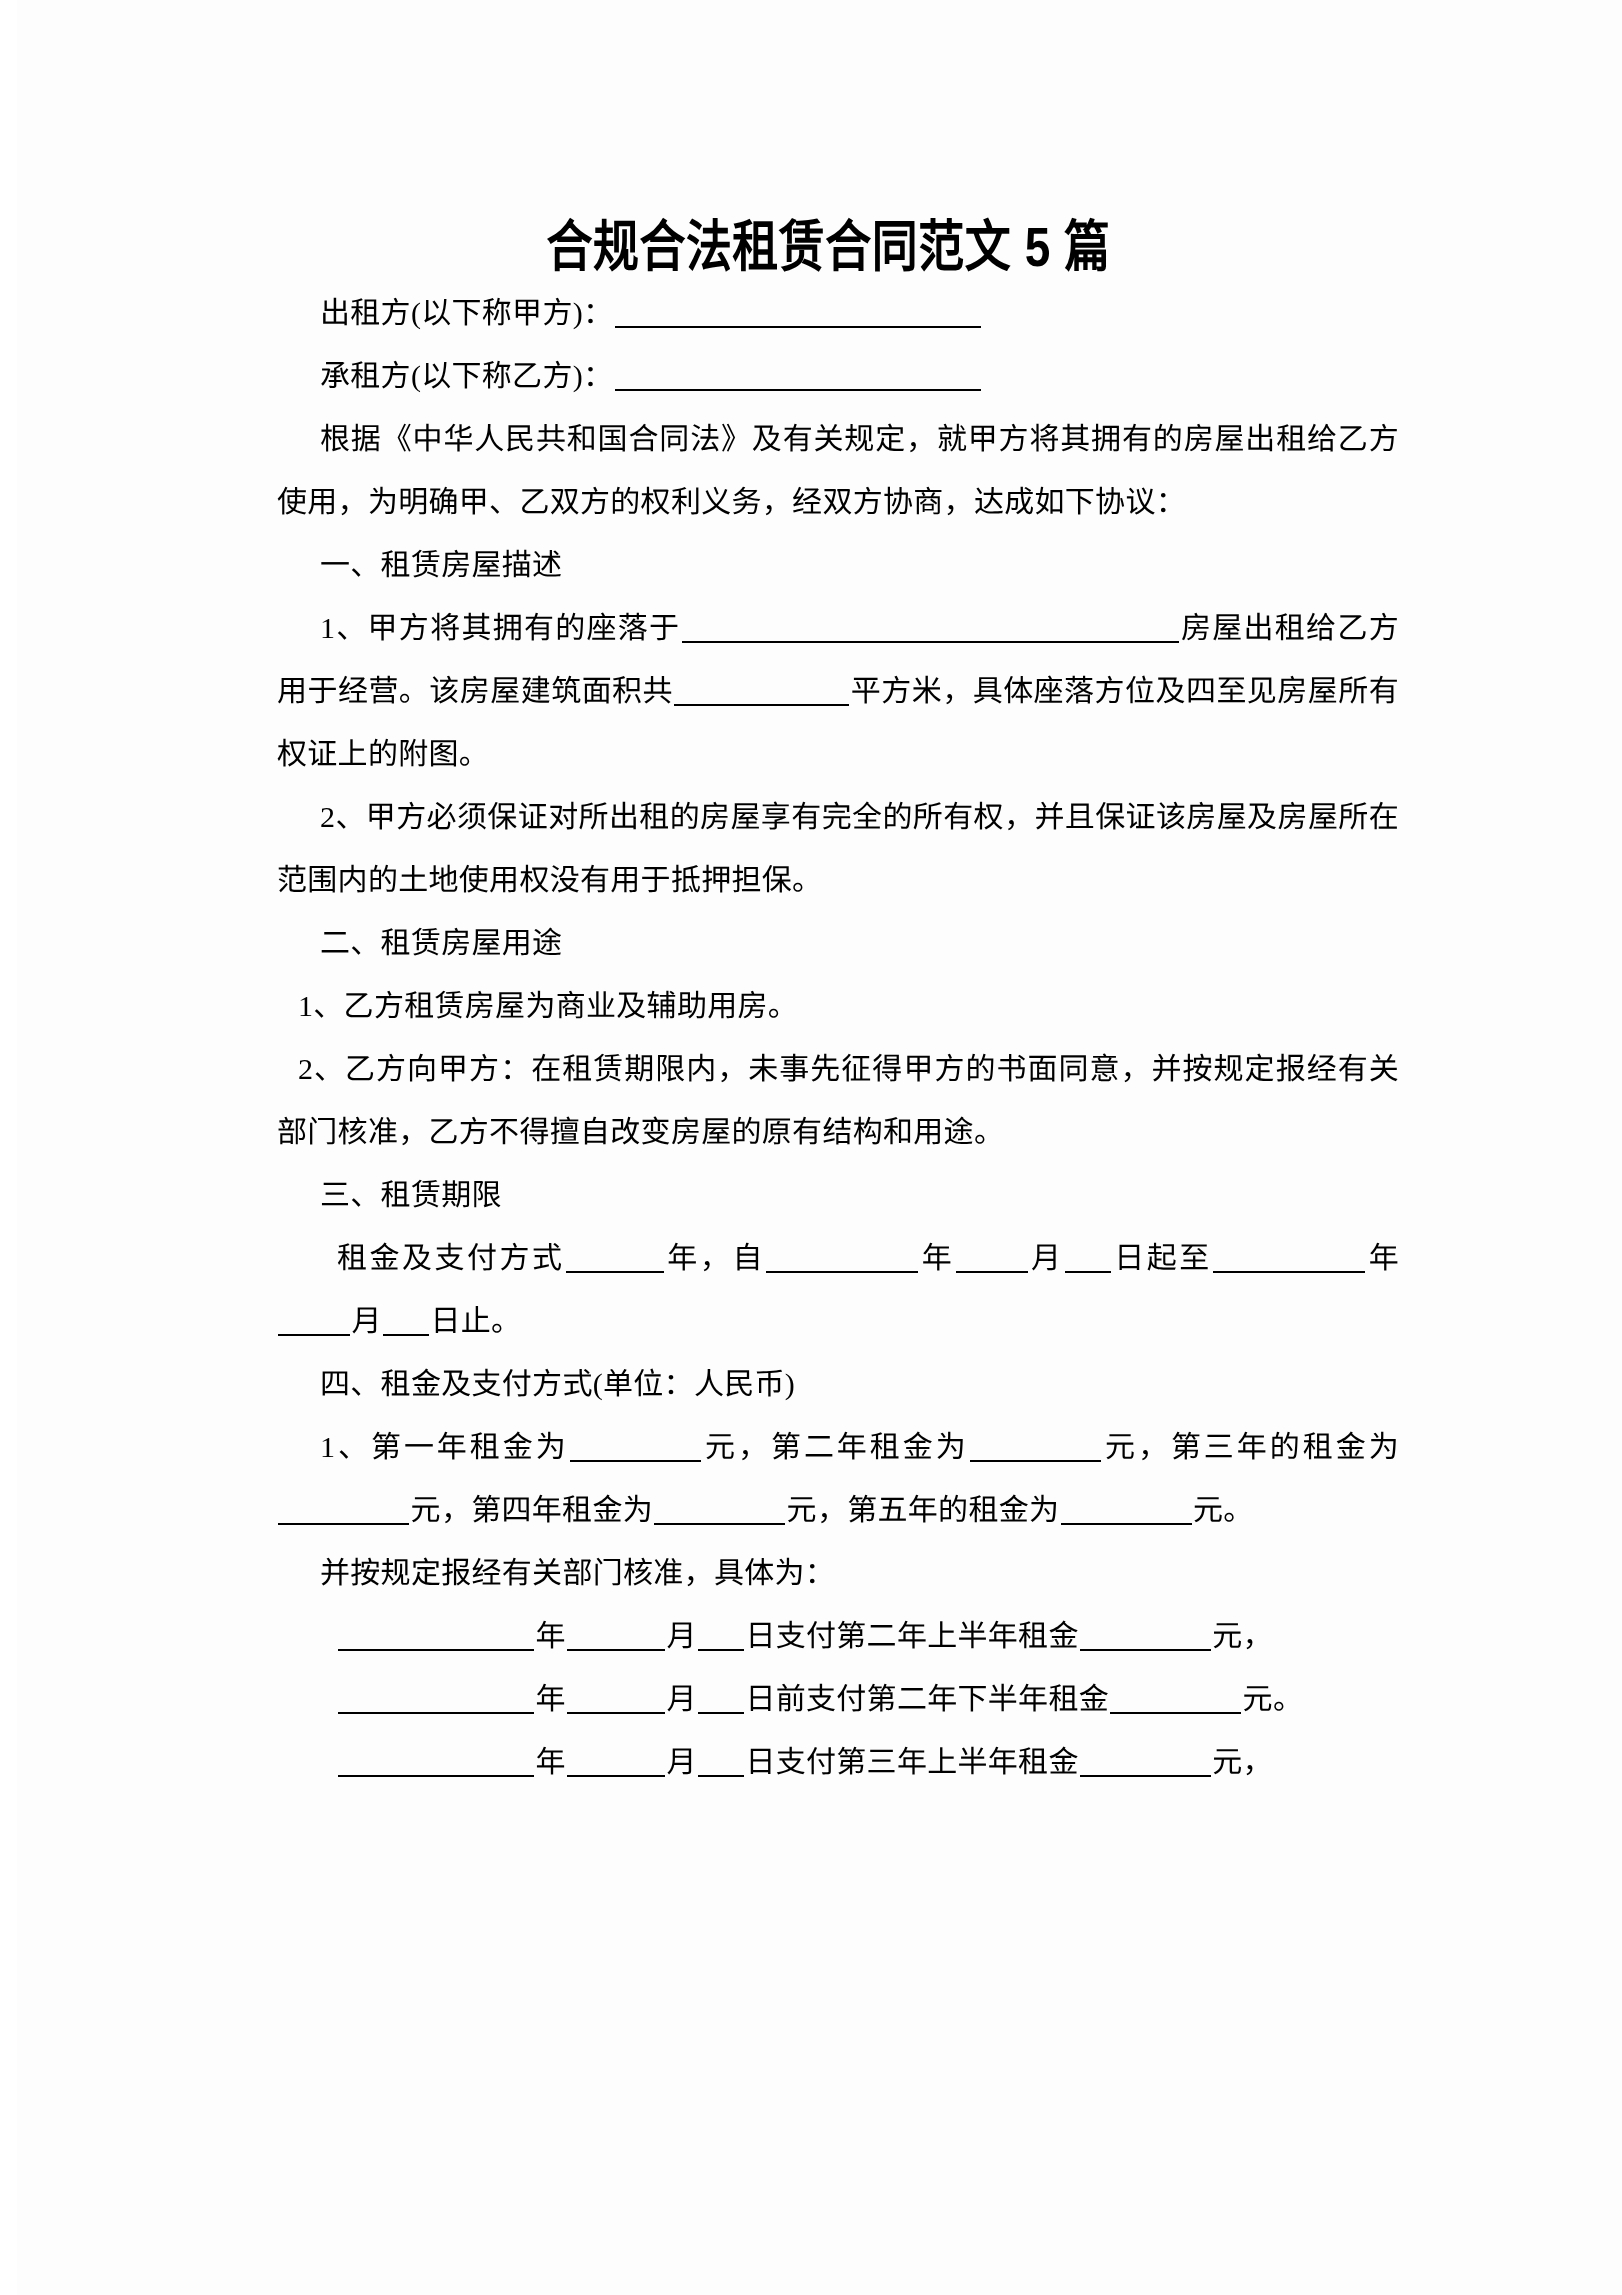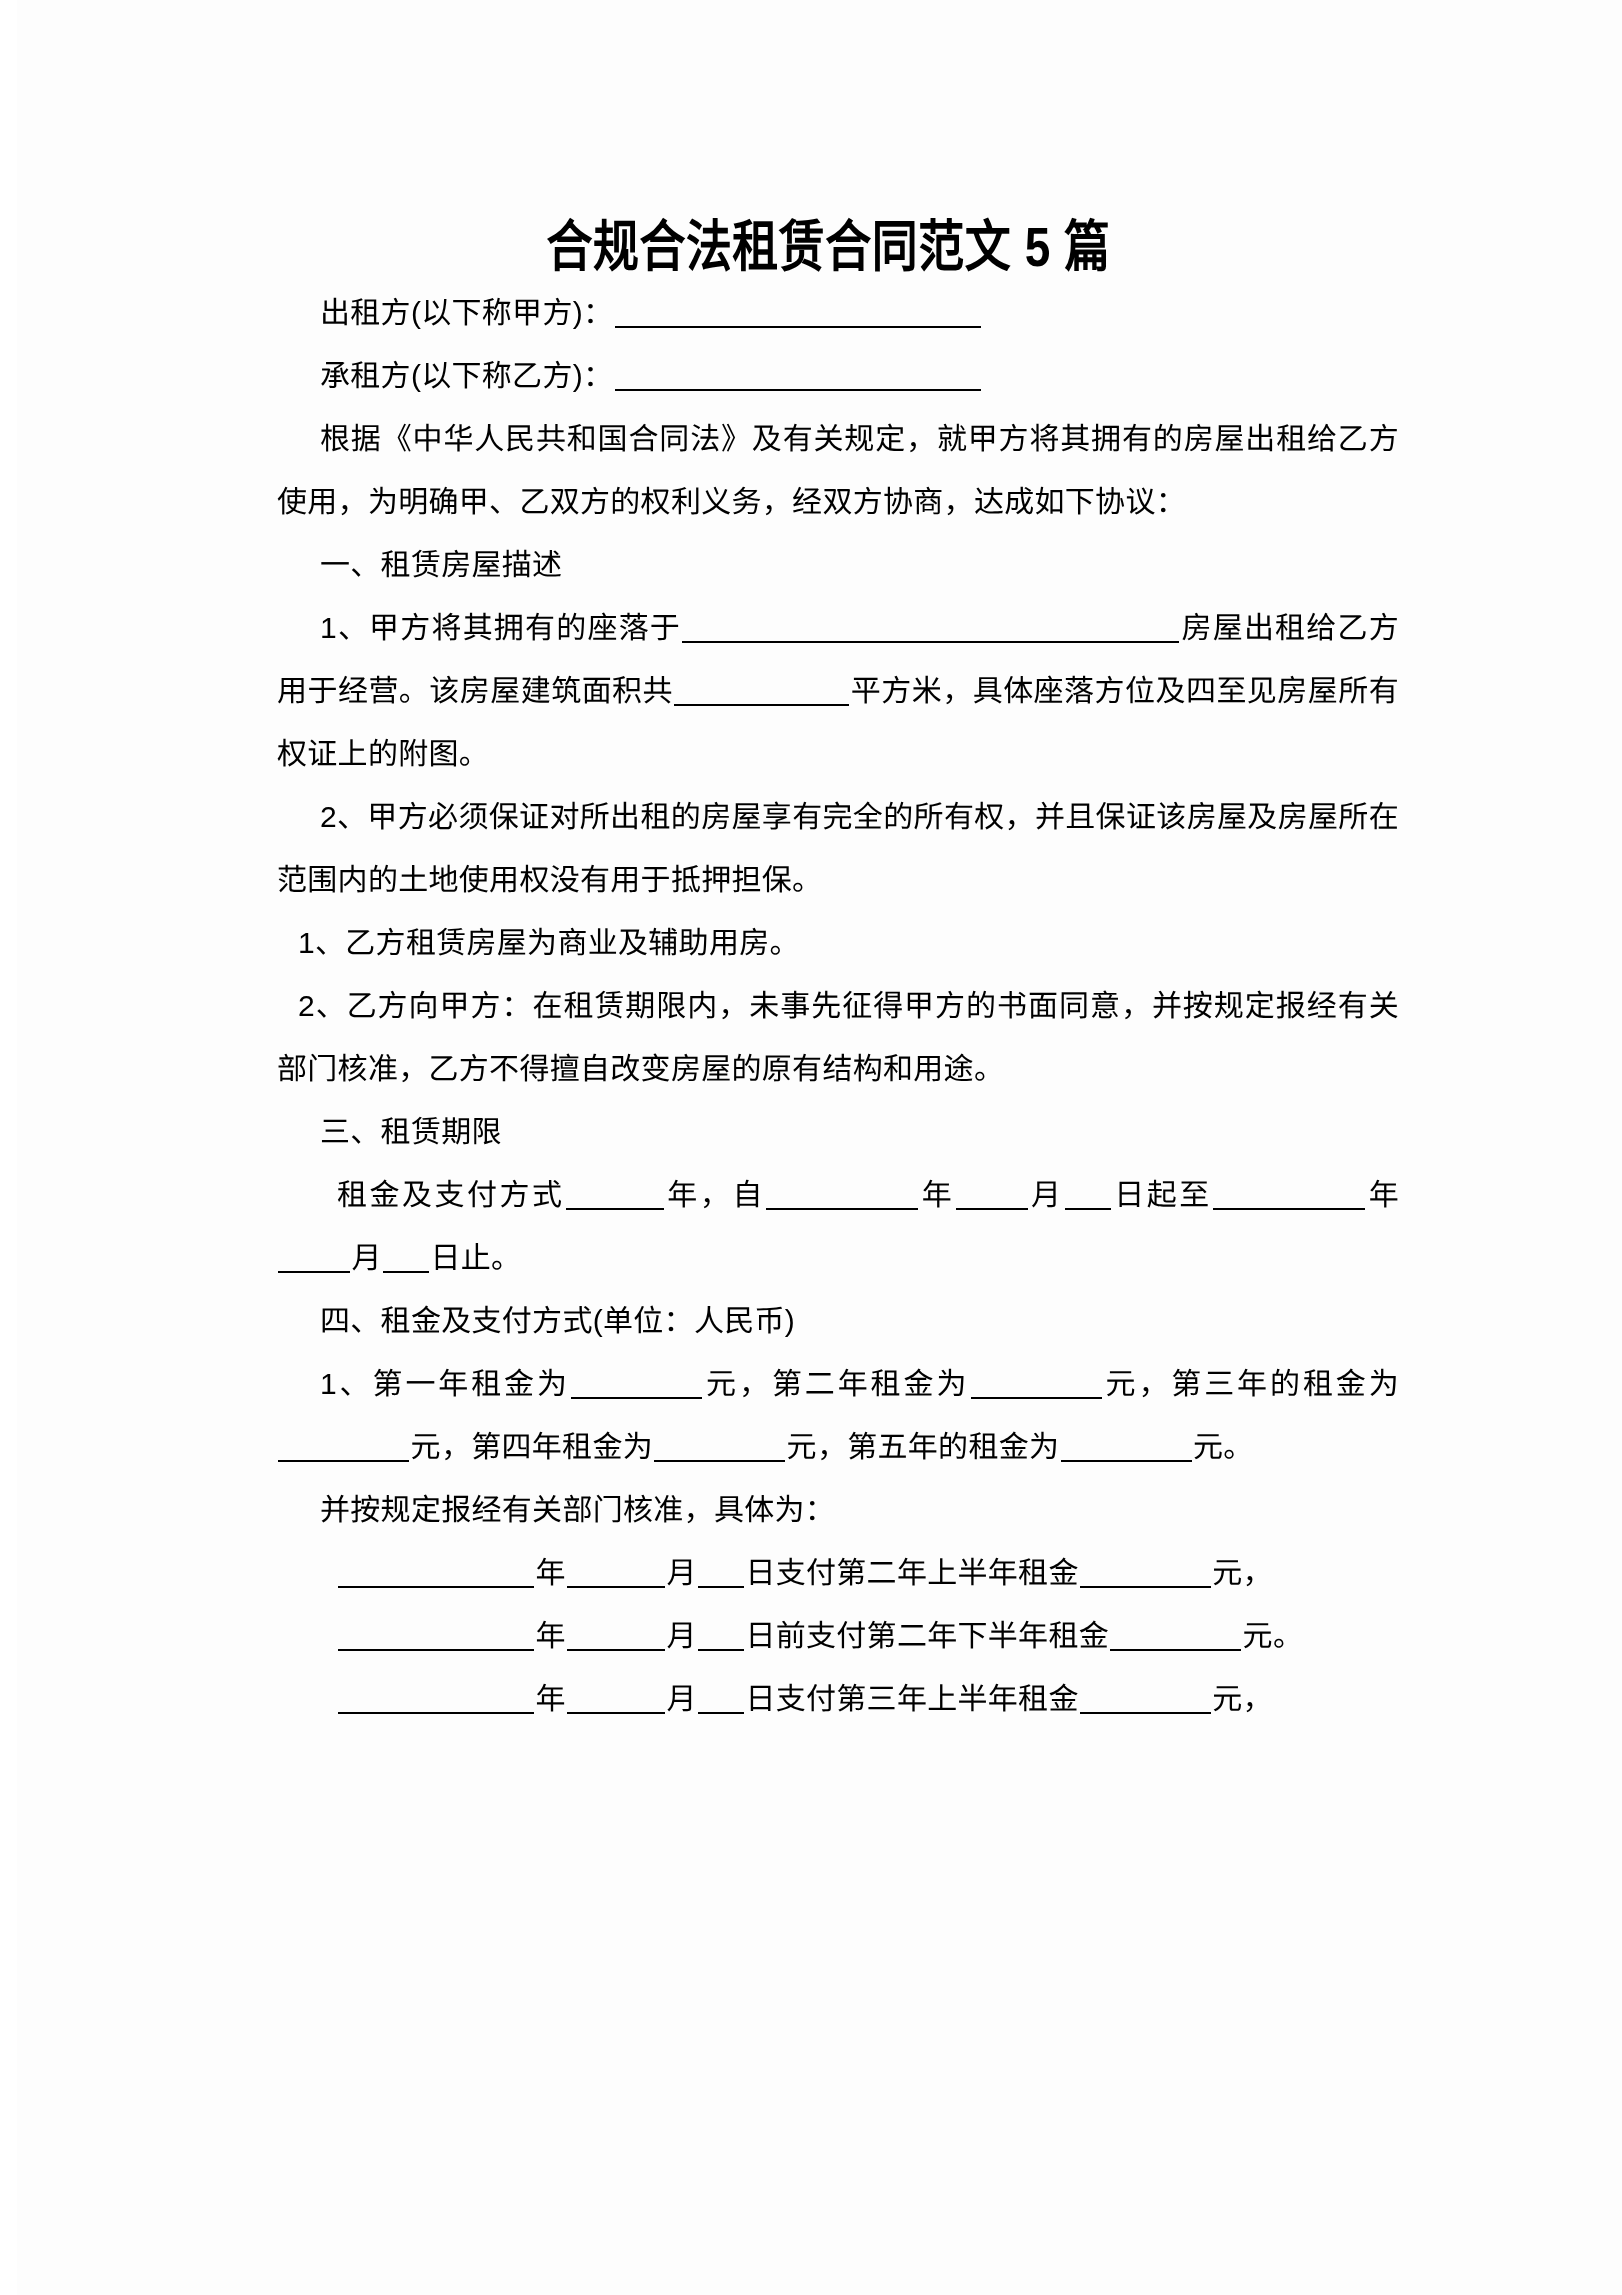--- a/index.html
+++ b/index.html
@@ -55,21 +55,21 @@
 
   .para {
     font-size: 30px;
     line-height: 63px;
     text-align: justify;
     text-align-last: left;
     text-justify: inter-character;
     margin: 0 0 0 0;
     letter-spacing: 0.3px;
     word-break: break-all;
-    font-family: Liberation Sans, sans-serif;
+    font-family: Liberation Serif, serif;
   }
 
   .para.indent-2 { text-indent: 43px; }
   .para.indent-1 { text-indent: 21px; }
   .para.indent-3 { text-indent: 60px; }
 
   
   .blank {
     display: inline-block;
     border-bottom: 2px solid #000;
@@ -101,20 +101,21 @@
     <p class="para indent-2"><span>承租方(以下称乙方)：</span><span class="blank b-xxl"></span></p>
 
     <p class="para indent-2"><span>根据《中华人民共和国合同法》及有关规定，就甲方将其拥有的房屋出租给乙方使用，为明确甲、乙双方的权利义务，经双方协商，达成如下协议：</span></p>
 
     <p class="para indent-2"><span>一、租赁房屋描述</span></p>
 
     <p class="para indent-2"><span>1、甲方将其拥有的座落于</span><span class="blank" style="width:497px"></span><span>房屋出租给乙方用于经营。该房屋建筑面积共</span><span class="blank" style="width:175px"></span><span>平方米，具体座落方位及四至见房屋所有权证上的附图。</span></p>
 
     <p class="para indent-2"><span>2、甲方必须保证对所出租的房屋享有完全的所有权，并且保证该房屋及房屋所在范围内的土地使用权没有用于抵押担保。</span></p>
 
+    <p class="para indent-2"><span>二、租赁房屋用途</span></p>
 
     <p class="para indent-1"><span>1、乙方租赁房屋为商业及辅助用房。</span></p>
 
     <p class="para indent-1"><span>2、乙方向甲方：在租赁期限内，未事先征得甲方的书面同意，并按规定报经有关部门核准，乙方不得擅自改变房屋的原有结构和用途。</span></p>
 
     <p class="para indent-2"><span>三、租赁期限</span></p>
 
     <p class="para indent-3"><span>租金及支付方式</span><span class="blank b-sm"></span><span>年，自</span><span class="blank b-lg"></span><span>年</span><span class="blank b-xs"></span><span>月</span><span class="blank b-tn"></span><span>日起至</span><span class="blank b-lg"></span><span>年</span><span class="blank b-xs"></span><span>月</span><span class="blank b-tn"></span><span>日止。</span></p>
 
     <p class="para indent-2"><span>四、租金及支付方式(单位：人民币)</span></p>

